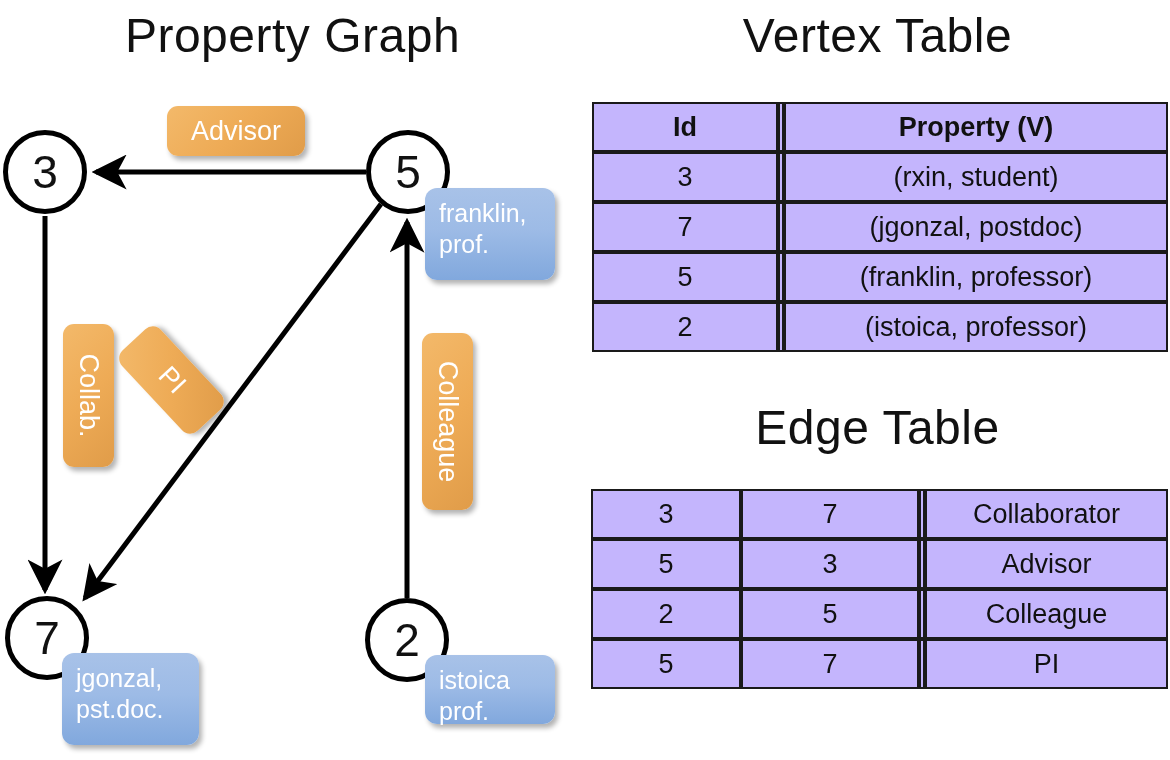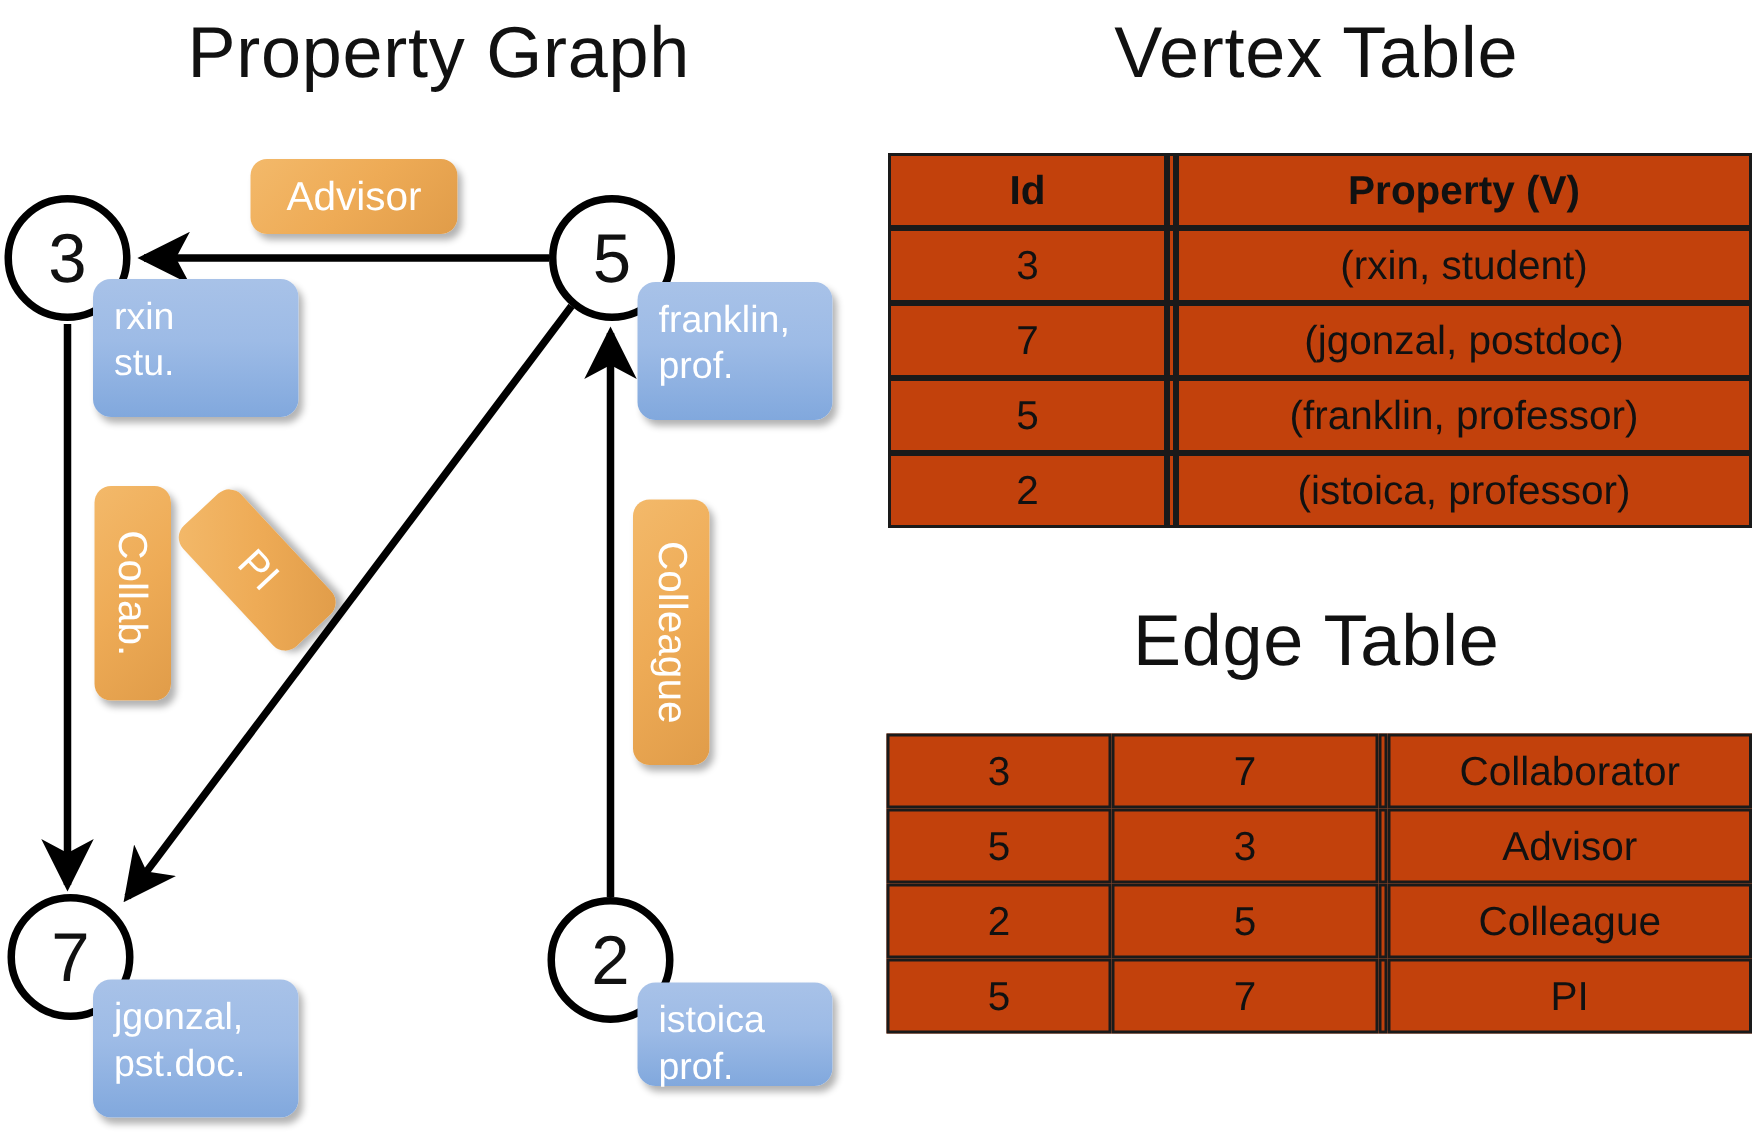--- a/index.html
+++ b/index.html
@@ -105,21 +105,21 @@
   }
   table.grid td {
     border: 2px solid #1a1a1a;
     text-align: center;
     vertical-align: middle;
     font-weight: 300;
     font-size: 27px;
     color: #111111;
     padding: 0;
     height: 46px;
-    background: #c2410c;
+    background: #c4b5fd;
   }
   table.grid td.hdr { font-weight: 700; font-size: 27px; }
   td.blue  { background: #d4ddf0; }
   td.peach { background: #f8e0c8; }
 
   #vertex-table { left: 592px; top: 102px; width: 576px; }
   #edge-table   { left: 591px; top: 489px; width: 577px; }
 
   
   td.gap { border: none; background: transparent; width: 6px; padding: 0; }
@@ -157,24 +157,20 @@
   <div class="node" style="left:366px; top:130px;">
     <span>5</span>
   </div>
   <div class="node" style="left:5px; top:596px;">
     <span>7</span>
   </div>
   <div class="node" style="left:365px; top:598px;">
     <span>2</span>
   </div>
 
-  <div class="prop-box" style="left:62px; top:186px; width:137px; height:92px;">
-    <div>rxin</div>
-    <div>stu.</div>
-  </div>
 
   <div class="prop-box" style="left:425px; top:188px; width:130px; height:92px;">
     <div>franklin,</div>
     <div>prof.</div>
   </div>
 
   <div class="prop-box" style="left:62px; top:653px; width:137px; height:92px;">
     <div>jgonzal,</div>
     <div>pst.doc.</div>
   </div>

